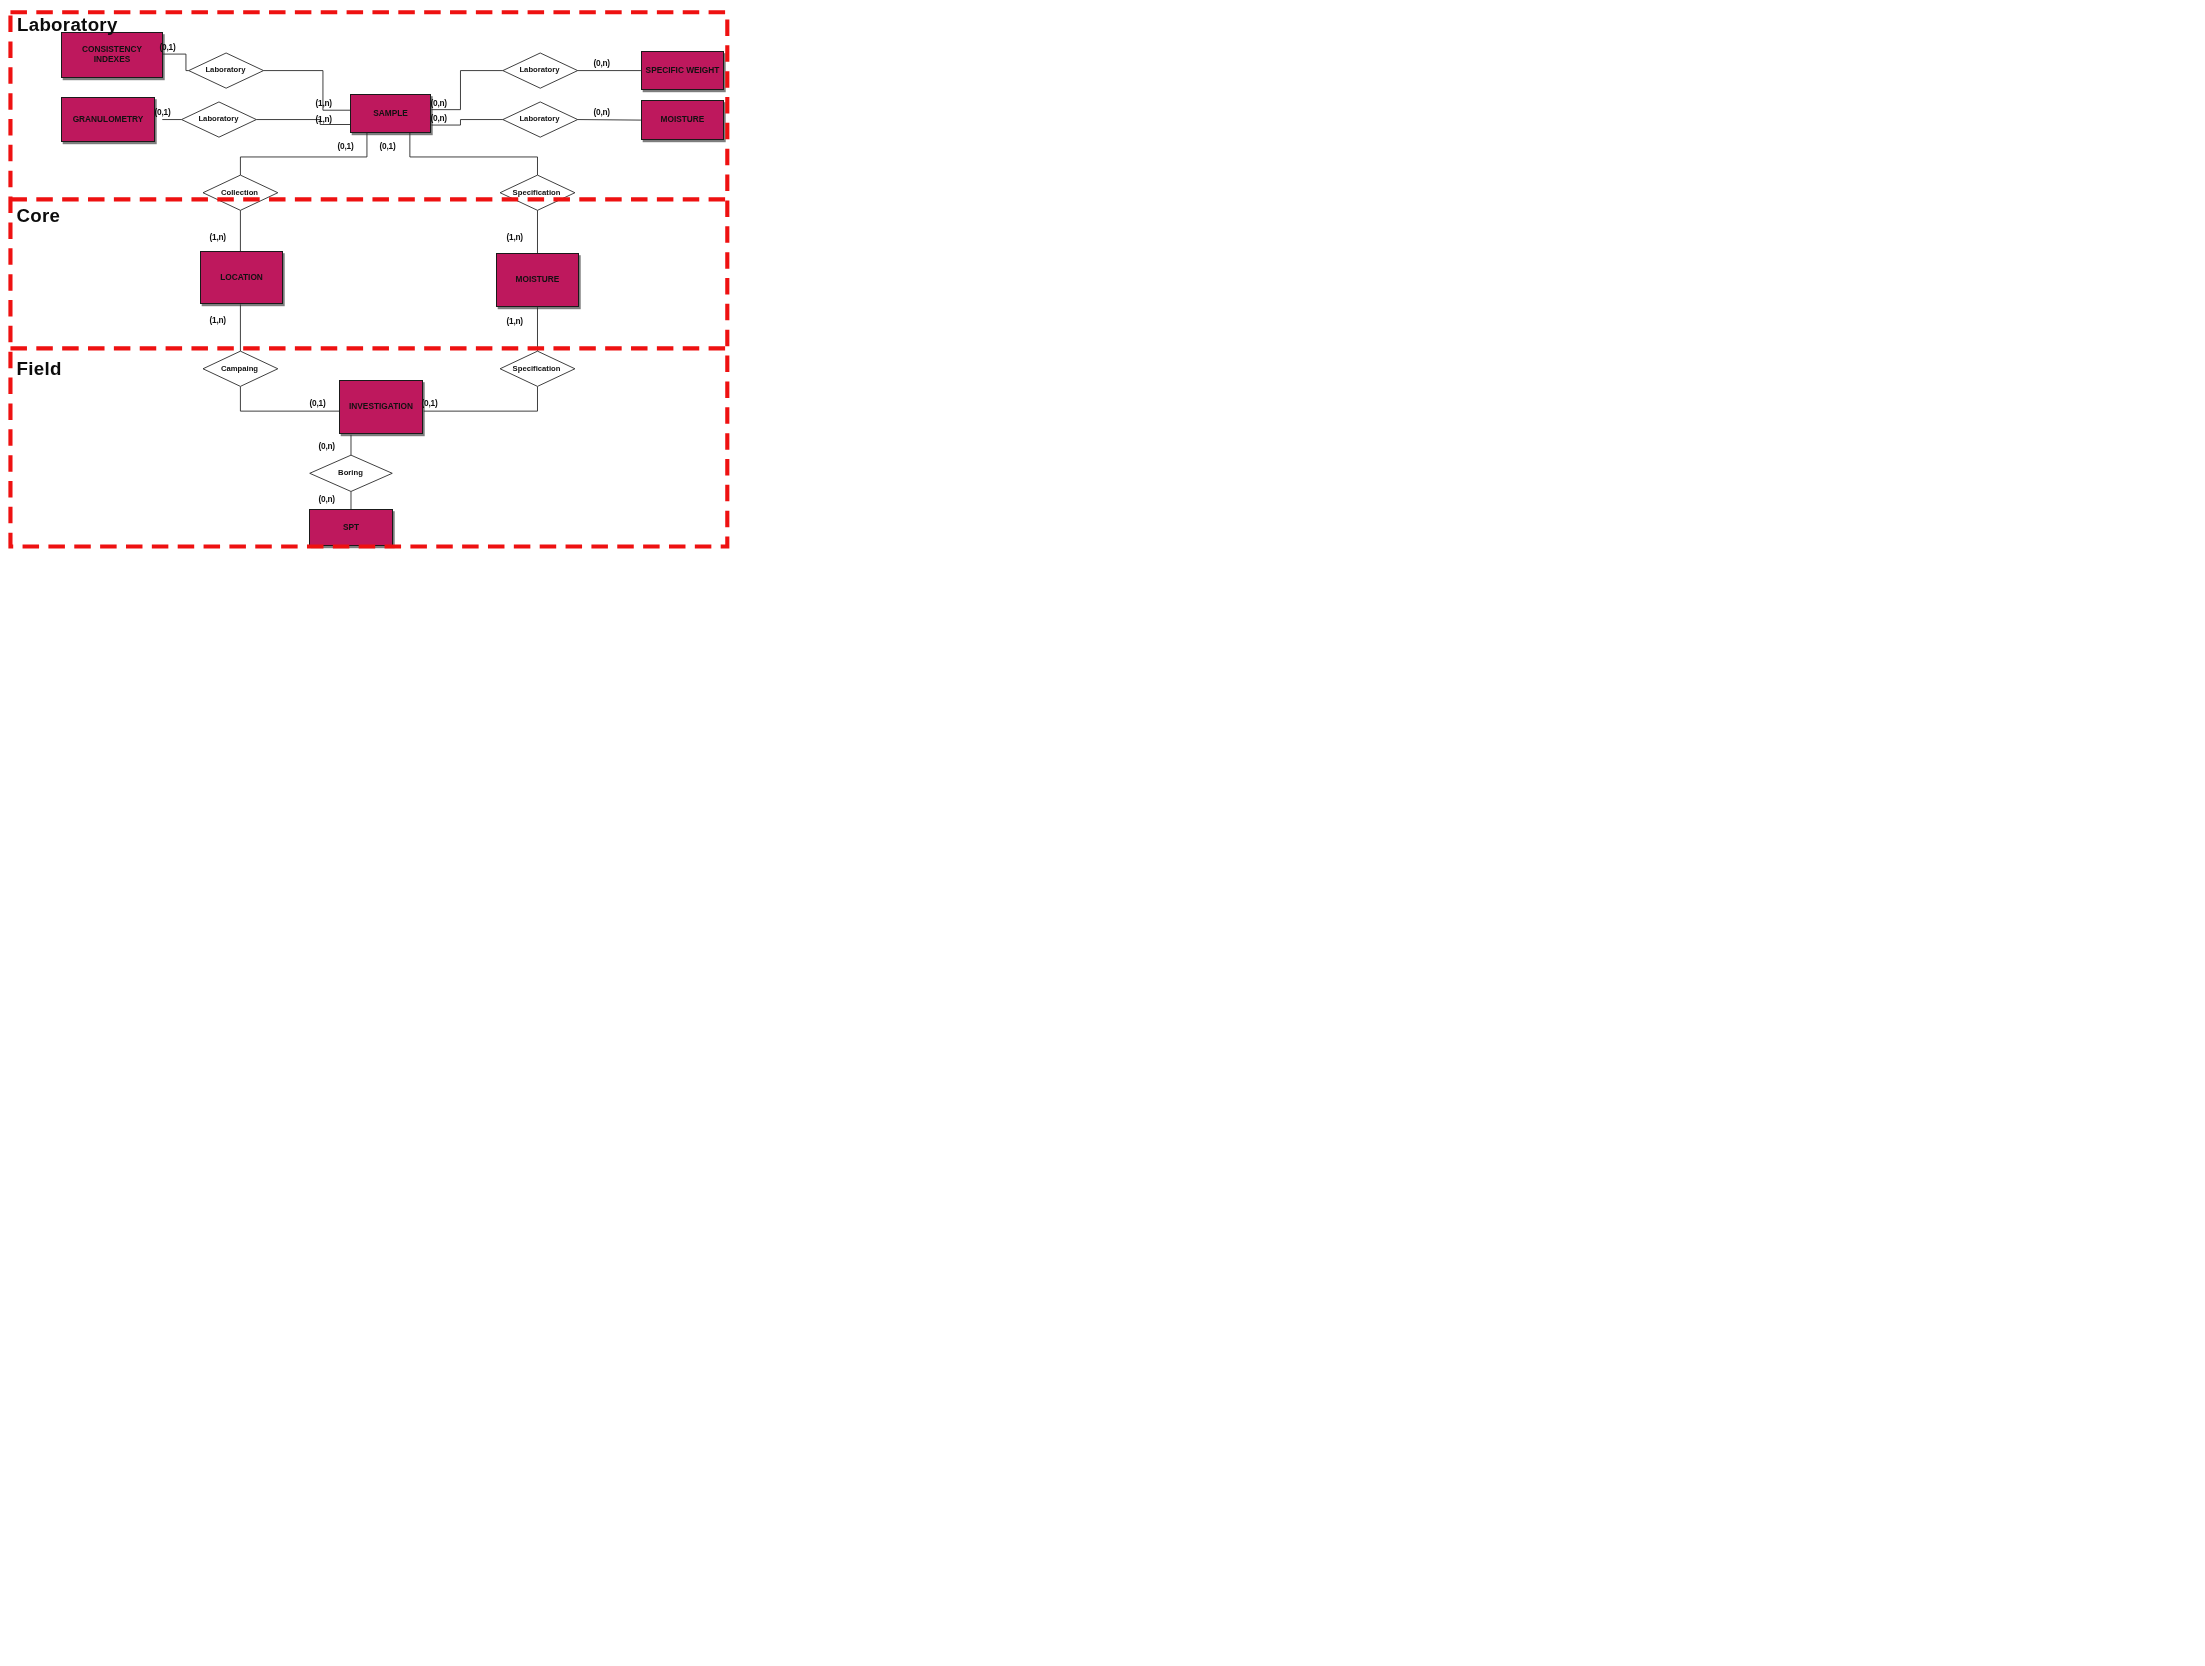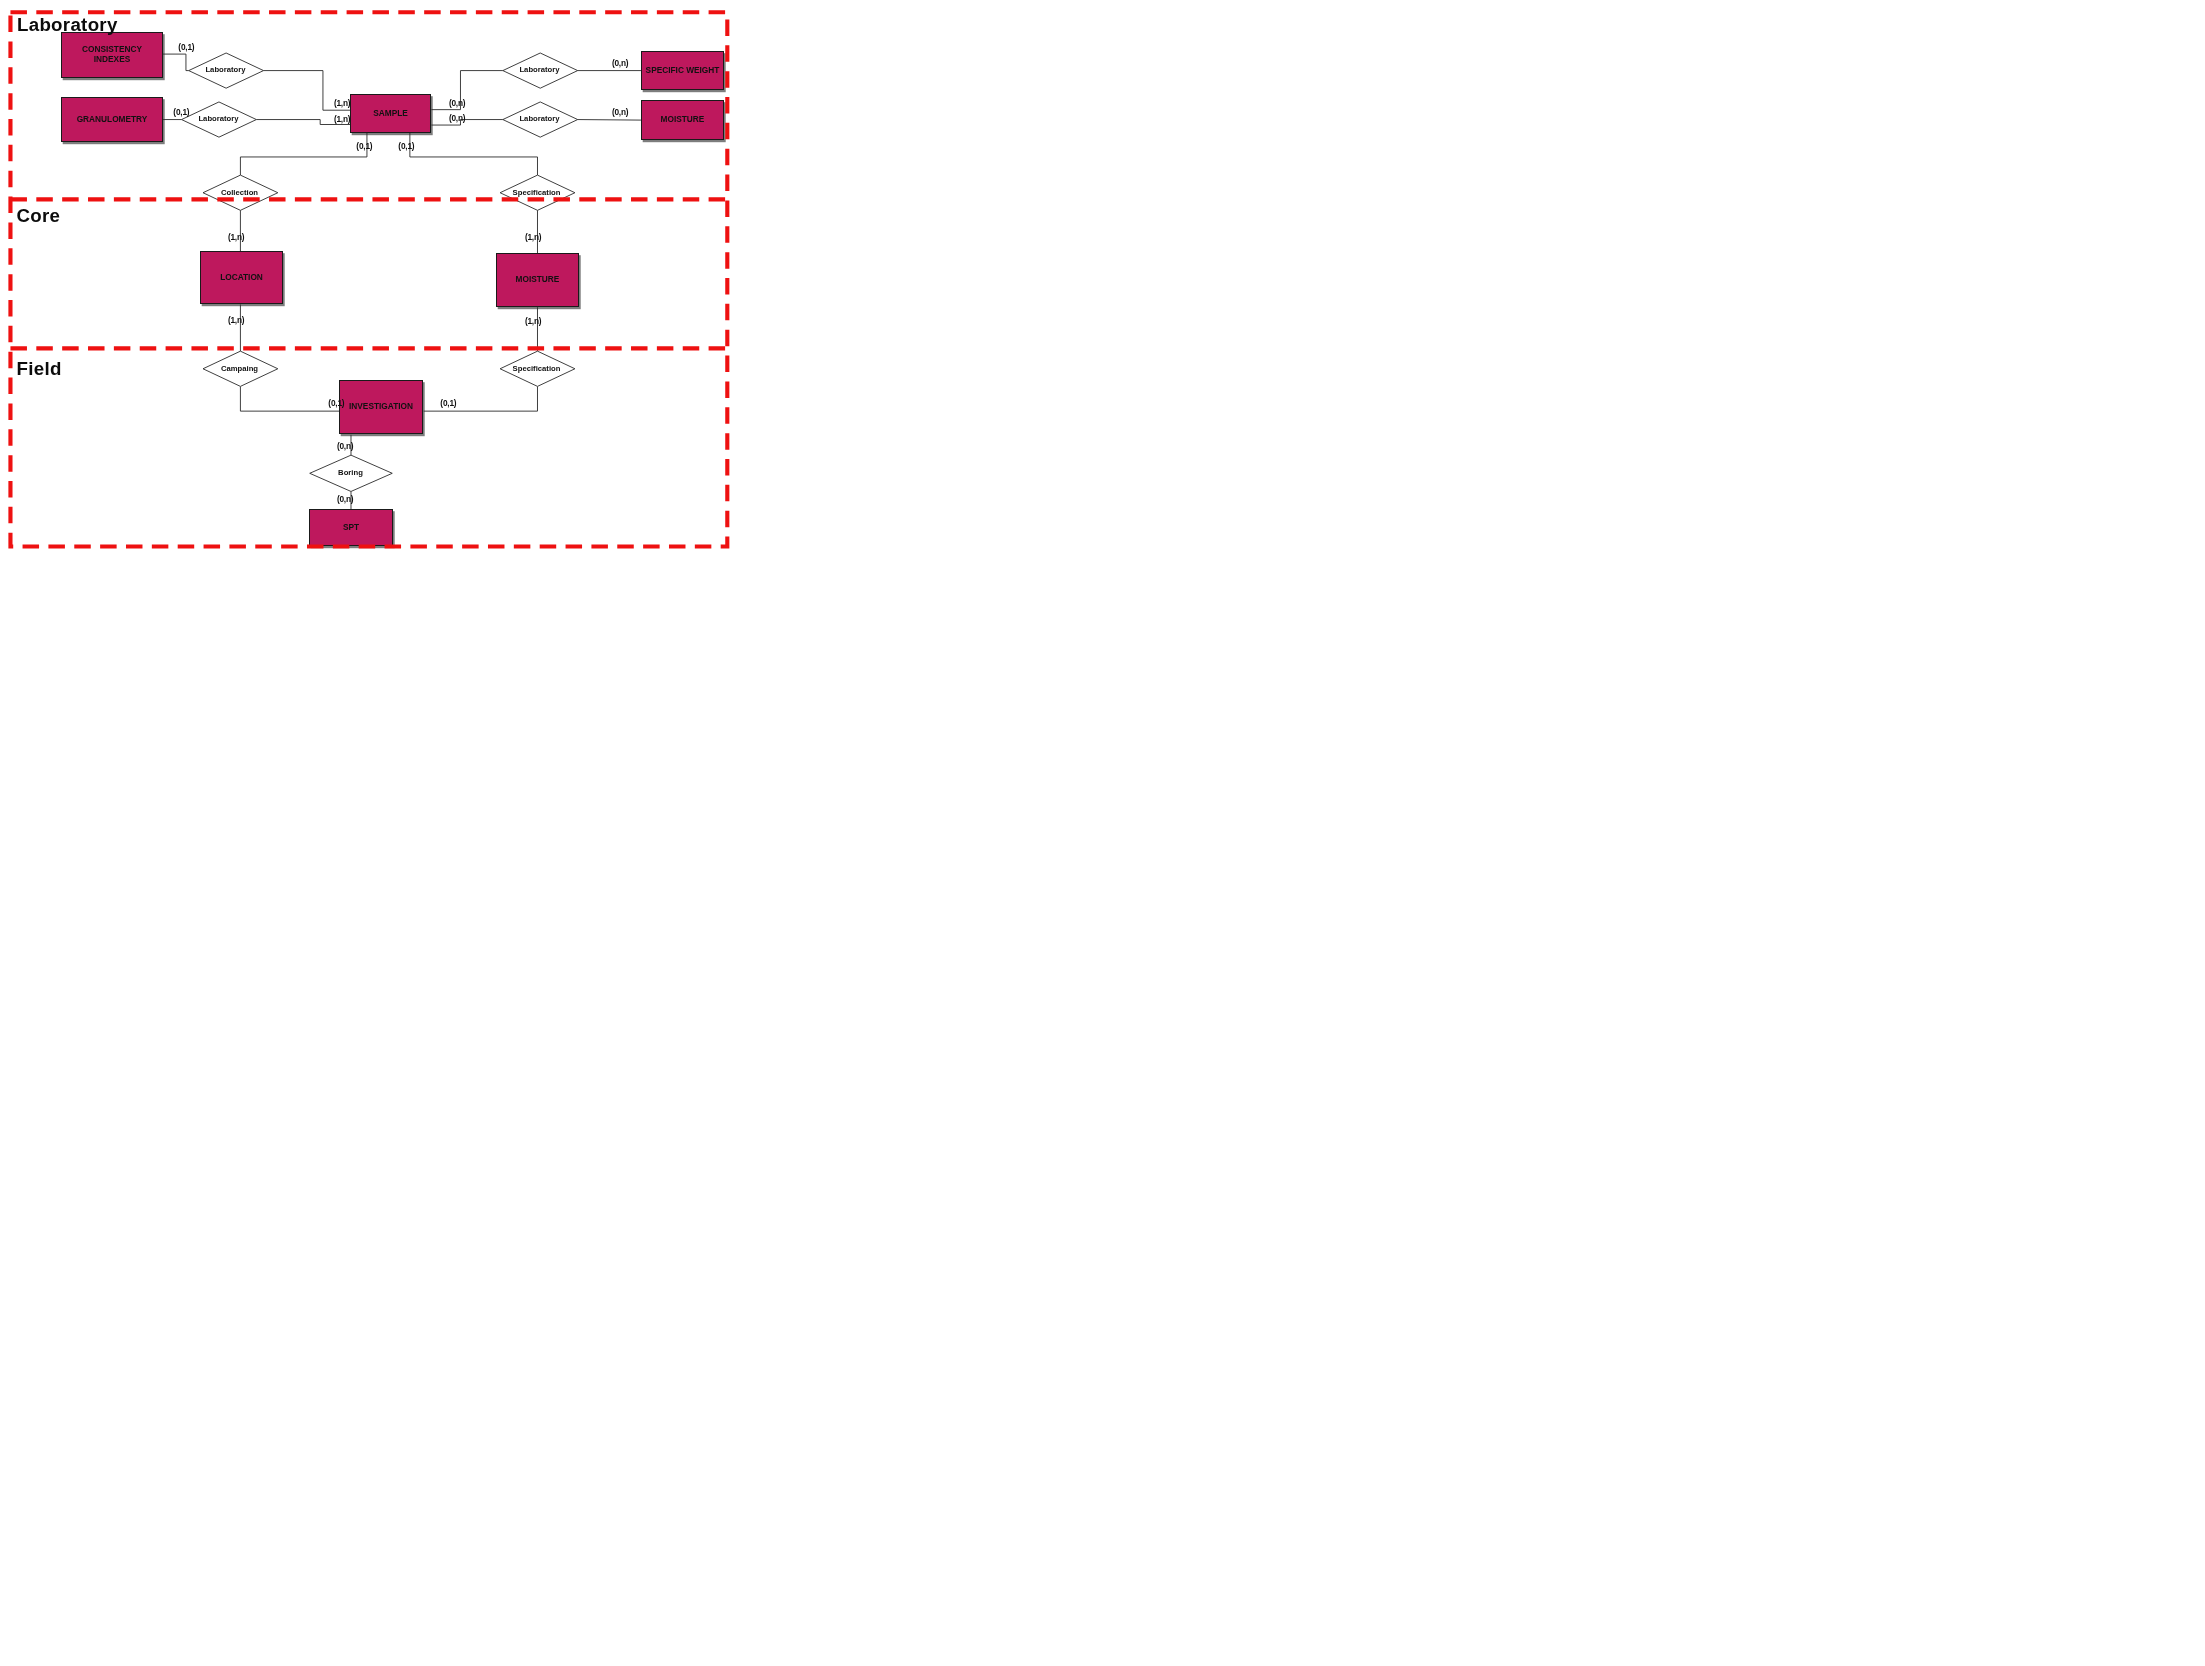--- a/index.html
+++ b/index.html
@@ -28,21 +28,21 @@
   .dlabel{
     position:absolute;
     width:77px;margin-left:-39px;margin-top:-5px;
     text-align:center;
     font-weight:bold;font-size:7.7px;color:#111;
     z-index:5;
   }
   .card{
     position:absolute;
     width:35px;margin-left:-17.6px;margin-top:-5.5px;
-    text-align:right;
+    text-align:left;
     font-weight:bold;font-size:8.3px;color:#111;
     z-index:6;
     letter-spacing:-0.2px;
   }
   .zone-label{
     position:absolute;
     font-weight:800;font-size:18.7px;color:#0c0c0c;
     letter-spacing:0.3px;
     z-index:8;
   }
@@ -80,21 +80,21 @@
       <polygon points="914,217 982,185 1050,217 982,249"></polygon>
       <polygon points="369,350 437,318 505,350 437,382"></polygon>
       <polygon points="909,350 977,318 1045,350 977,382"></polygon>
       <polygon points="369,670 437,638 505,670 437,702"></polygon>
       <polygon points="909,670 977,638 1045,670 977,702"></polygon>
       <polygon points="563,860 638,827 713,860 638,893"></polygon>
     </g>
   </svg>
 
   <div class="entity" style="left:61px;top:32px;width:102px;height:46px;">CONSISTENCY INDEXES</div>
-  <div class="entity" style="left:61px;top:97px;width:102px;height:45px;">GRANULOMETRY</div>
+  <div class="entity" style="left:61px;top:97px;width:94px;height:45px;">GRANULOMETRY</div>
   <div class="entity" style="left:350px;top:94px;width:81px;height:39px;">SAMPLE</div>
   <div class="entity" style="left:641px;top:51px;width:83px;height:39px;">SPECIFIC WEIGHT</div>
   <div class="entity" style="left:641px;top:100px;width:83px;height:40px;">MOISTURE</div>
   <div class="entity" style="left:200px;top:251px;width:83px;height:53px;">LOCATION</div>
   <div class="entity" style="left:496px;top:253px;width:83px;height:54px;">MOISTURE</div>
   <div class="entity" style="left:339px;top:380px;width:84px;height:54px;">INVESTIGATION</div>
   <div class="entity" style="left:309px;top:509px;width:84px;height:37px;">SPT</div>
 
   <div class="dlabel" style="left:226px;top:70px;">Laboratory</div>
   <div class="dlabel" style="left:219px;top:119px;">Laboratory</div>

